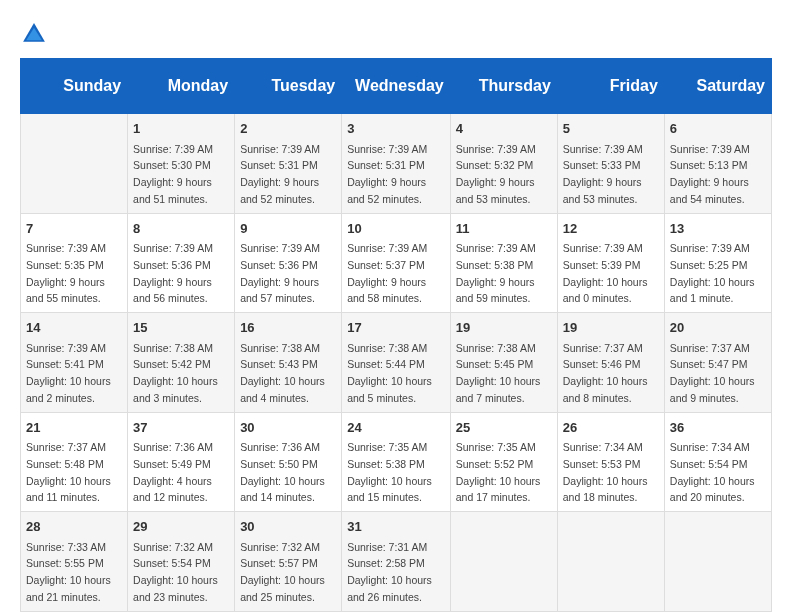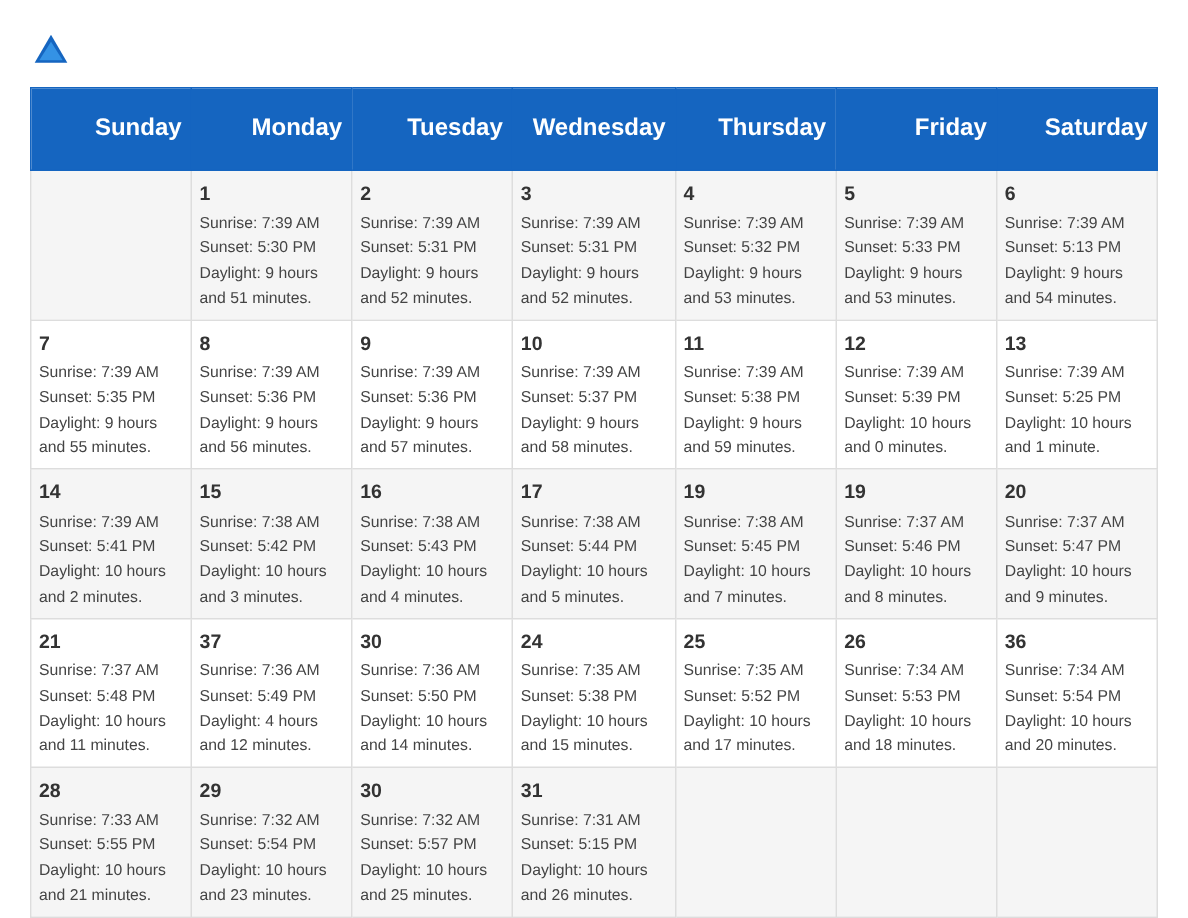--- a/index.html
+++ b/index.html
@@ -158,19 +158,19 @@
         <td><span class="day-num">30</span><span class="day-info">Sunrise: 7:36 AM</span><br><span class="day-info">Sunset: 5:50 PM</span><br><span class="day-info">Daylight: 10 hours and 14 minutes.</span></td>
         <td><span class="day-num">24</span><span class="day-info">Sunrise: 7:35 AM</span><br><span class="day-info">Sunset: 5:38 PM</span><br><span class="day-info">Daylight: 10 hours and 15 minutes.</span></td>
         <td><span class="day-num">25</span><span class="day-info">Sunrise: 7:35 AM</span><br><span class="day-info">Sunset: 5:52 PM</span><br><span class="day-info">Daylight: 10 hours and 17 minutes.</span></td>
         <td><span class="day-num">26</span><span class="day-info">Sunrise: 7:34 AM</span><br><span class="day-info">Sunset: 5:53 PM</span><br><span class="day-info">Daylight: 10 hours and 18 minutes.</span></td>
         <td><span class="day-num">36</span><span class="day-info">Sunrise: 7:34 AM</span><br><span class="day-info">Sunset: 5:54 PM</span><br><span class="day-info">Daylight: 10 hours and 20 minutes.</span></td>
       </tr>
       <tr>
         <td><span class="day-num">28</span><span class="day-info">Sunrise: 7:33 AM</span><br><span class="day-info">Sunset: 5:55 PM</span><br><span class="day-info">Daylight: 10 hours and 21 minutes.</span></td>
         <td><span class="day-num">29</span><span class="day-info">Sunrise: 7:32 AM</span><br><span class="day-info">Sunset: 5:54 PM</span><br><span class="day-info">Daylight: 10 hours and 23 minutes.</span></td>
         <td><span class="day-num">30</span><span class="day-info">Sunrise: 7:32 AM</span><br><span class="day-info">Sunset: 5:57 PM</span><br><span class="day-info">Daylight: 10 hours and 25 minutes.</span></td>
-        <td><span class="day-num">31</span><span class="day-info">Sunrise: 7:31 AM</span><br><span class="day-info">Sunset: 5:15 PM</span><br><span class="day-info">Daylight: 10 hours and 26 minutes.</span></td>
+        <td><span class="day-num">31</span><span class="day-info">Sunrise: 7:31 AM</span><br><span class="day-info">Sunset: 2:58 PM</span><br><span class="day-info">Daylight: 10 hours and 26 minutes.</span></td>
         <td></td>
         <td></td>
         <td></td>
       </tr>
     </tbody>
 </table>
 
 </body></html>

